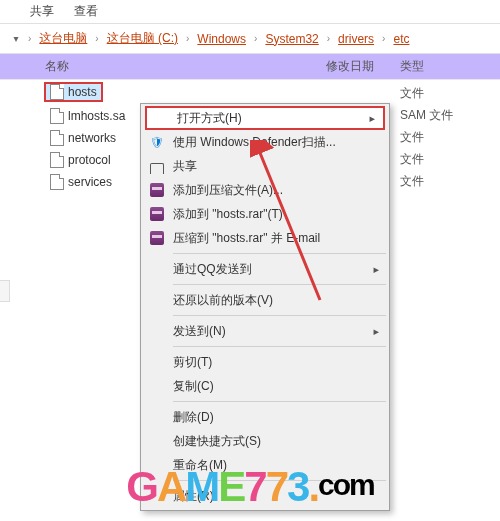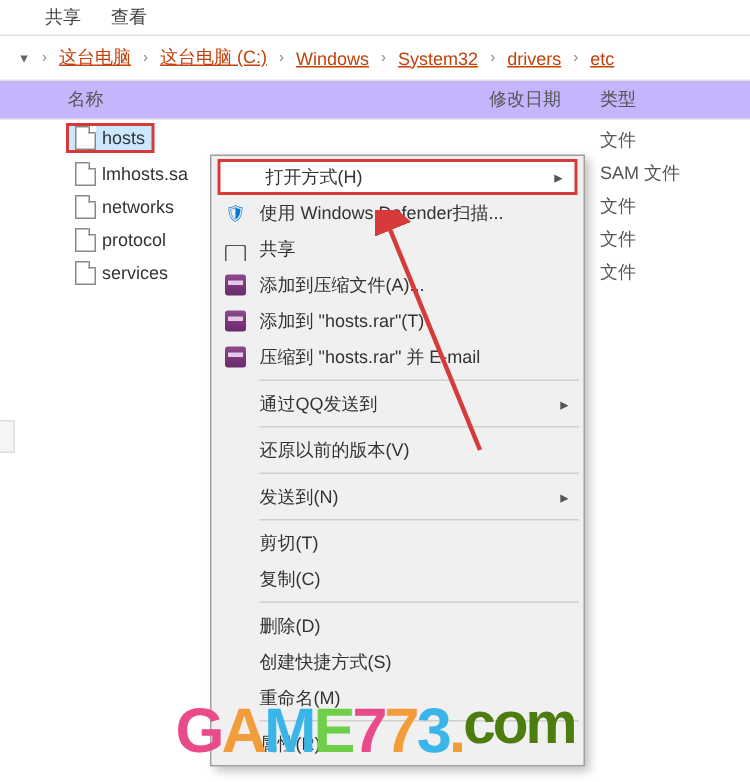--- a/index.html
+++ b/index.html
@@ -35,21 +35,21 @@
     .icon-shield { color: #0078d7; }
     .icon-share::before { content: ''; width: 12px; height: 10px; border: 1.5px solid #555; border-radius: 2px 2px 0 0; border-bottom: none; display: block; position: relative; top: 2px; }
     .icon-rar { width: 14px; height: 14px; background: linear-gradient(#8b4a8b, #6b2a6b); border-radius: 2px; position: relative; }
     .icon-rar::after { content: ''; position: absolute; top: 4px; left: 2px; right: 2px; height: 3px; background: #e8c8e8; }
     
     .red-arrow { position: absolute; left: 250px; top: 140px; z-index: 20; pointer-events: none; }
     
     .watermark { position: absolute; bottom: 10px; left: 50%; transform: translateX(-50%); font-size: 42px; font-weight: 900; letter-spacing: -2px; z-index: 30; font-family: Arial Black, sans-serif; white-space: nowrap; }
     .wm-char { display: inline-block; }
     .c1 { color: #e94b8a; } .c2 { color: #f39c3a; } .c3 { color: #3ab5e9; } .c4 { color: #6fcf4a; }
-    .wm-dot { color: #f39c3a; } .wm-com { color: #4d7c0f; font-size: 39px; vertical-align: 6px; }
+    .wm-dot { color: #f39c3a; } .wm-com { color: #000000; font-size: 30px; vertical-align: 6px; }
     
     .left-stub { position: absolute; left: 0; top: 280px; width: 10px; height: 22px; background: #f5f5f5; border: 1px solid #ddd; border-left: none; }
   </style>
 </head>
 <body>
 
 <div class="ribbon">
   <span class="ribbon-tab">共享</span>
   <span class="ribbon-tab">查看</span>
 </div>

